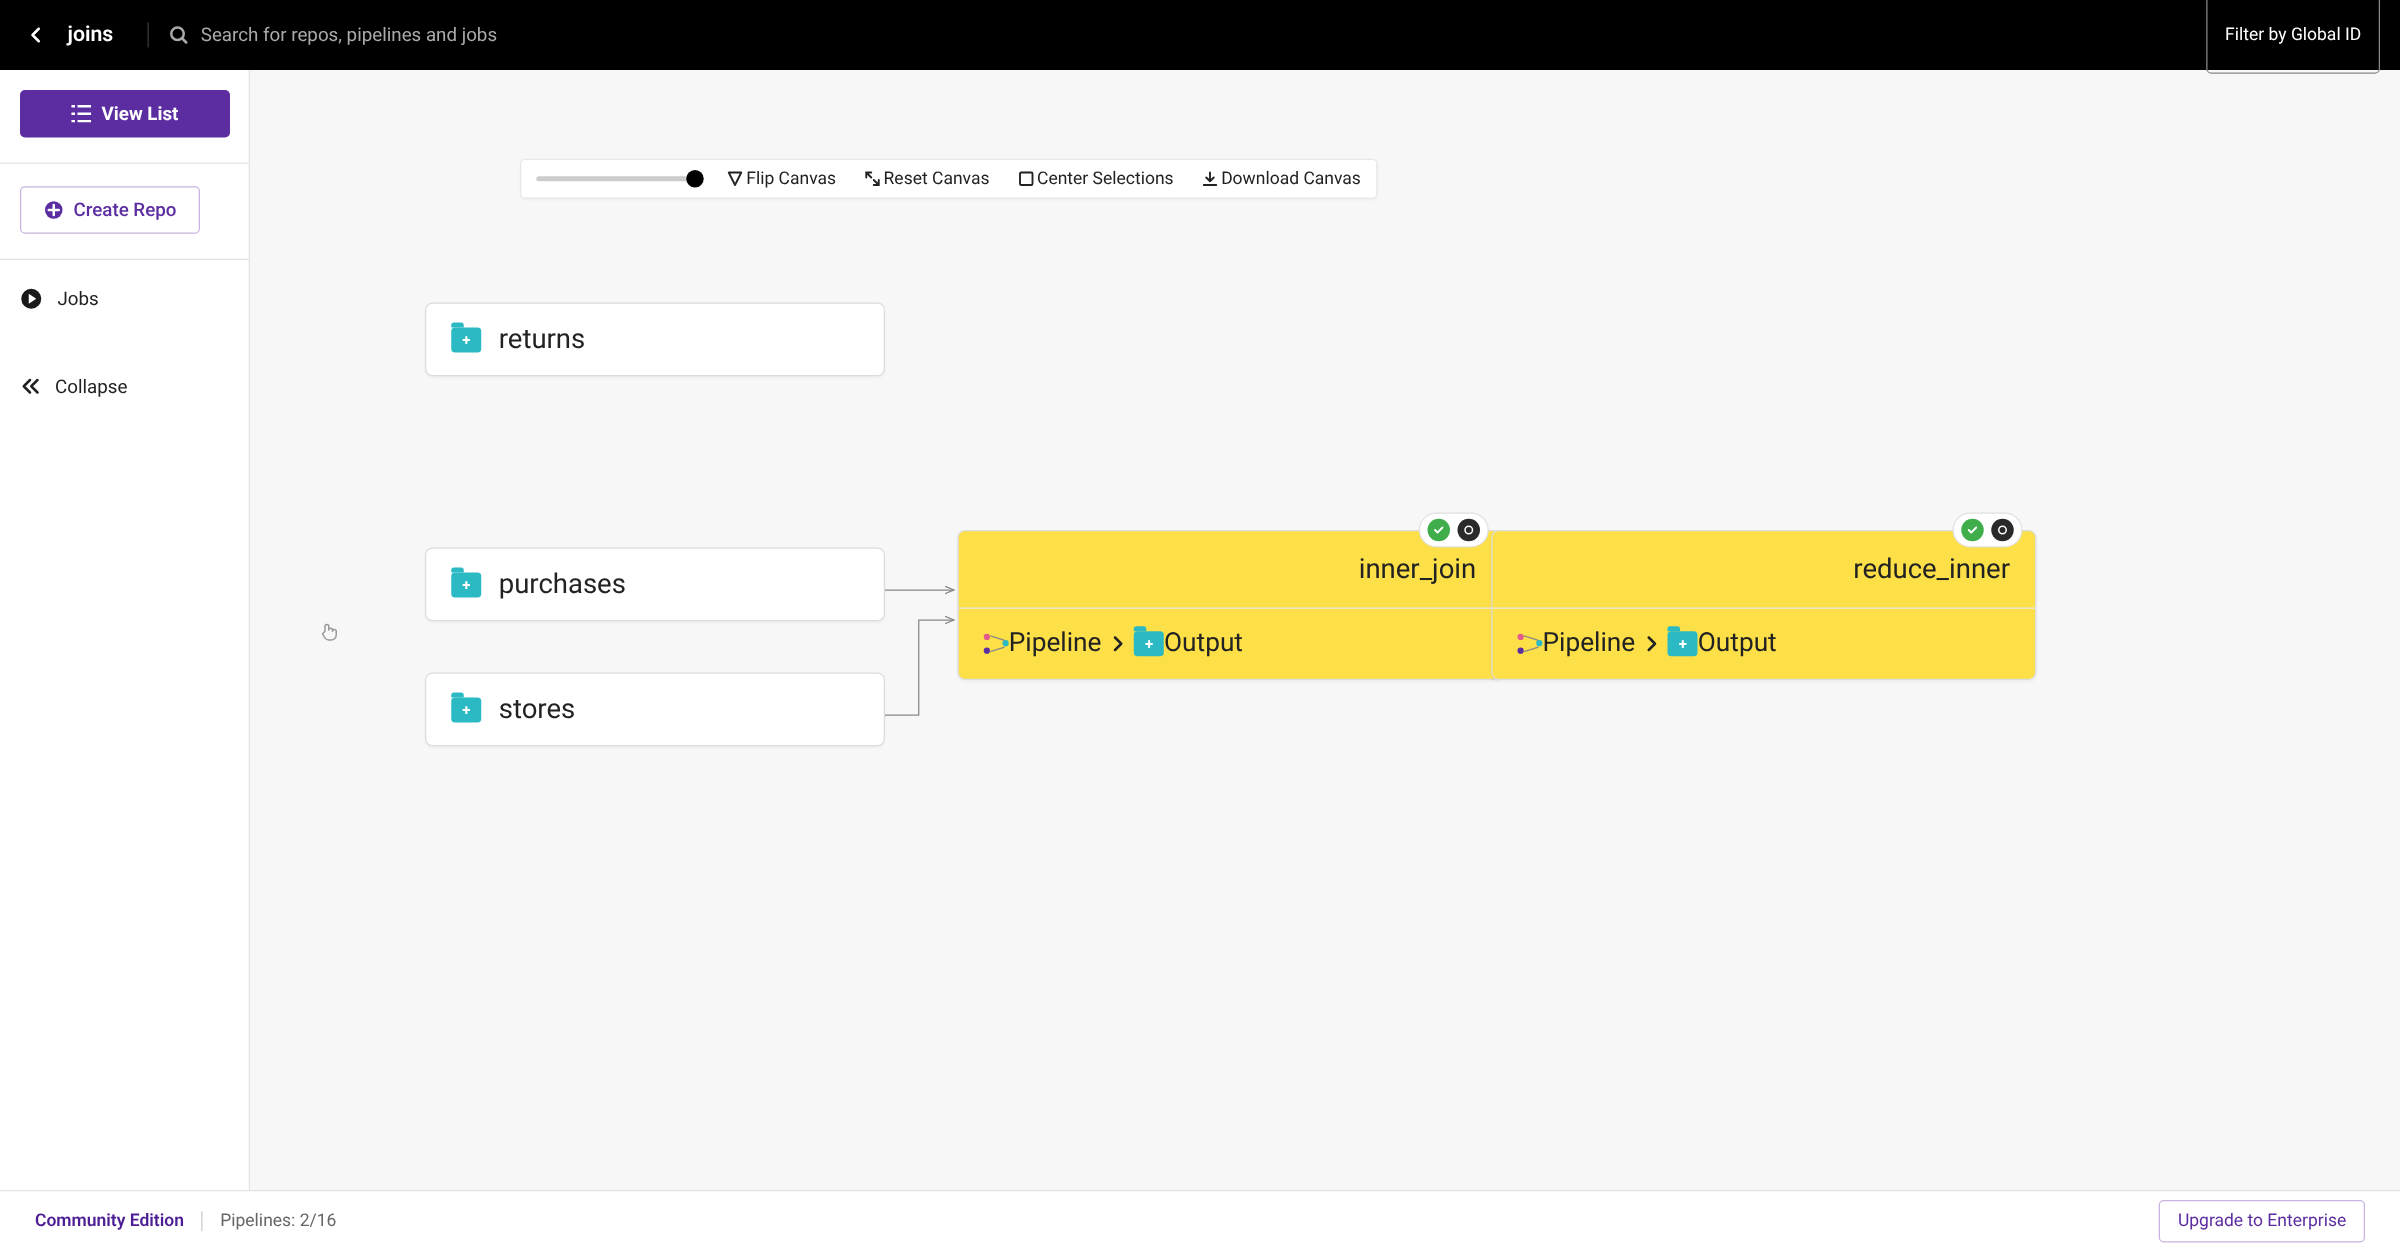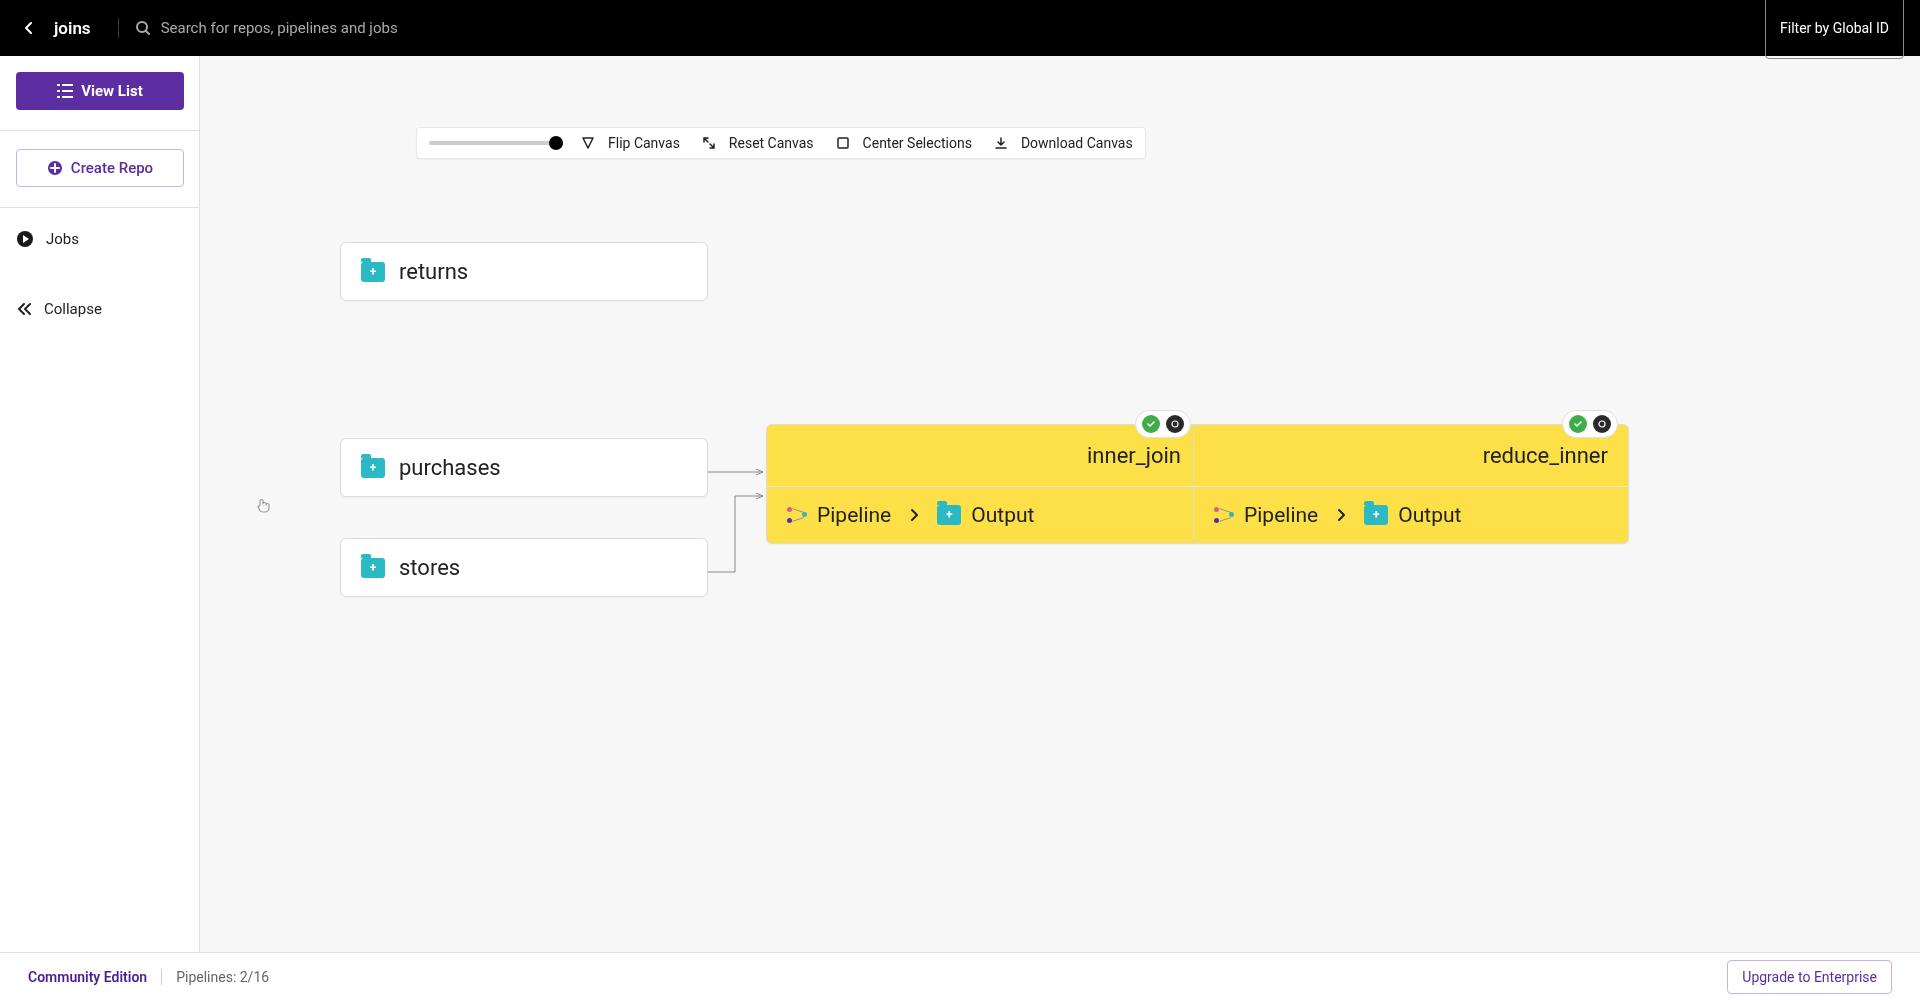--- a/index.html
+++ b/index.html
@@ -13,43 +13,43 @@
 .search-wrap { display: flex; align-items: center; gap: 10px; }
 .search-input { background: transparent; border: none; color: #fff; font-size: 15px; width: 400px; outline: none; }
 .search-input::placeholder { color: #aaa; }
 .header-right { margin-left: auto; }
 .filter-btn { border: 1px solid #888; background: transparent; color: #fff; padding: 22px 14px; border-radius: 4px; font-size: 14px; cursor: pointer; }
 
 
 .sidebar { position: absolute; top: 56px; left: 0; width: 200px; bottom: 48px; background: #fff; border-right: 1px solid #e2e2e2; padding: 16px; }
 .view-list-btn { width: 168px; background: #5b2da0; color: #fff; border: none; padding: 10px 0; border-radius: 4px; font-size: 15px; font-weight: 700; display: flex; align-items: center; justify-content: center; gap: 8px; cursor: pointer; }
 .sidebar-divider { border: none; border-top: 1px solid #e2e2e2; margin: 20px -16px 18px -16px; }
-.create-repo-btn { width: 168px; background: #fff; color: #5b2da0; border: 1px solid #c8b3e0; padding: 9px 0; border-radius: 4px; font-size: 15px; font-weight: 500; display: flex; align-items: center; justify-content: center; gap: 8px; cursor: pointer; }
+.create-repo-btn { width: 144px; background: #fff; color: #5b2da0; border: 1px solid #c8b3e0; padding: 9px 0; border-radius: 4px; font-size: 15px; font-weight: 500; display: flex; align-items: center; justify-content: center; gap: 8px; cursor: pointer; }
 .sidebar-item { display: flex; align-items: center; gap: 12px; font-size: 15px; color: #222; cursor: pointer; padding: 4px 0; }
 .collapse-item { margin-top: 44px; }
 
 
 .canvas-toolbar { position: absolute; top: 71px; left: 216px; background: #fff; border: 1px solid #e8e8e8; border-radius: 4px; padding: 7px 12px; display: flex; align-items: center; gap: 22px; box-shadow: 0 1px 2px rgba(0,0,0,0.04); }
 .zoom-slider { width: 130px; height: 4px; background: #ccc; border-radius: 2px; position: relative; }
 .zoom-handle { position: absolute; right: -4px; top: -5px; width: 14px; height: 14px; background: #000; border-radius: 50%; }
-.toolbar-action { display: flex; align-items: center; gap: 13px; font-size: 14px; color: #222; cursor: pointer; }
+.toolbar-action { display: flex; align-items: center; gap: 2px; font-size: 14px; color: #222; cursor: pointer; }
 
 
 .canvas { position: absolute; top: 56px; left: 200px; right: 0; bottom: 48px; }
 .canvas-svg { position: absolute; top: 0; left: 0; width: 100%; height: 100%; pointer-events: none; }
 
 .repo-node { position: absolute; background: #fff; border: 1px solid #dcdcdc; border-radius: 6px; padding: 16px 20px; display: flex; align-items: center; gap: 14px; width: 368px; box-shadow: 0 1px 2px rgba(0,0,0,0.04); }
 .repo-node-title { font-size: 22px; color: #222; }
 .folder-icon-box { width: 24px; height: 20px; background: #2bb9c4; border-radius: 3px; position: relative; display:flex; align-items:center; justify-content:center; }
 .folder-icon-box::before { content: ""; position: absolute; top: -4px; left: 0; width: 10px; height: 4px; background: #2bb9c4; border-radius: 2px 2px 0 0; }
 .folder-plus { color:#fff; font-size:12px; font-weight:bold; line-height:1; }
 
 .pipeline-node { position: absolute; background: #fde047; border: 1px solid #dcdcdc; border-radius: 6px; width: 436px; box-shadow: 0 1px 2px rgba(0,0,0,0.04); text-align: right; }
 .pipeline-header { padding: 18px 20px; font-size: 22px; color: #222; border-bottom: 1px solid #e8e8e8; }
-.pipeline-body { display: flex; align-items: center; padding: 16px 20px; gap: 10px; }
+.pipeline-body { display: flex; align-items: center; padding: 16px 20px; }
 .pipeline-label { font-size: 21px; color: #222; }
 .pipeline-sep { flex: 0 0 auto; margin: 0 8px; }
 .output-label { font-size: 21px; color: #222; }
 .node-badges { position: absolute; top: -15px; right: 10px; display: flex; gap: 6px; background:#fff; padding:4px 6px; border-radius:14px; border:1px solid #e0e0e0; }
 .badge-green { width: 18px; height: 18px; background: #3fae4a; border-radius: 50%; display:flex; align-items:center; justify-content:center; }
 .badge-dark { width: 18px; height: 18px; background: #2a2a2a; border-radius: 50%; display:flex; align-items:center; justify-content:center; }
 
 .connections-icon { width:20px; height:16px; position:relative; flex-shrink:0; }
 .connections-icon .d { width:5px; height:5px; border-radius:50%; position:absolute; }
 .connections-icon .d1 { background:#e05a8a; left:0; top:0; }

